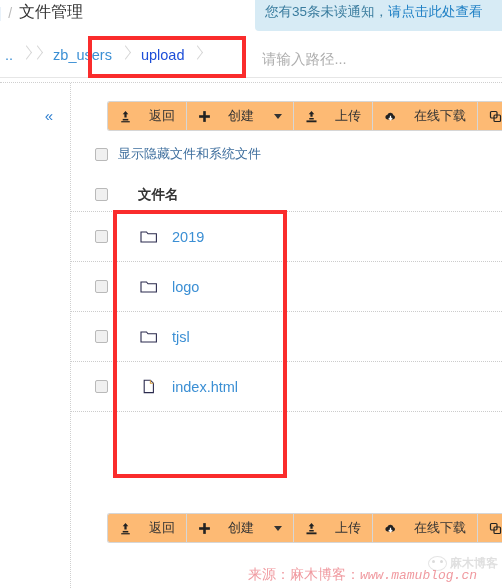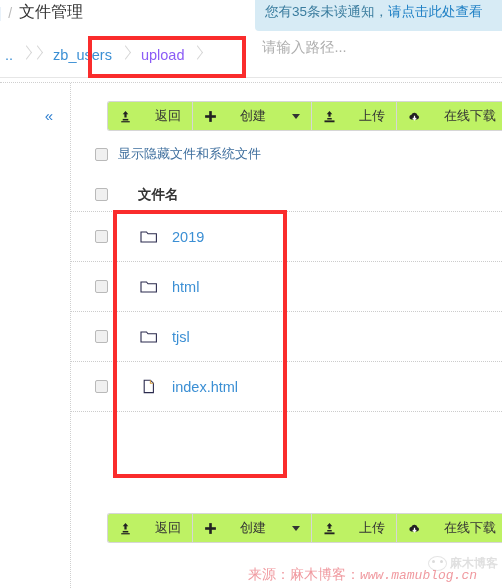--- a/index.html
+++ b/index.html
@@ -85,41 +85,41 @@
     white-space: nowrap;
   }
   .crumb {
     font-size: 14.5px;
     color: #3b8fd4;
     padding: 0 9px;
     cursor: pointer;
     line-height: 28px;
   }
   .crumb.current {
-    color: #8b5cf6;
+    color: #1d4ed8;
     cursor: default;
   }
   .crumb-sep {
     width: 11px;
     height: 28px;
     position: relative;
     flex: 0 0 auto;
   }
   .crumb-sep::before {
     content: "";
     position: absolute;
     left: 0; top: 7px;
     width: 8px; height: 8px;
     border-top: 1.5px solid #d5d5d5;
     border-right: 1.5px solid #d5d5d5;
     transform: rotate(45deg) skew(8deg, 8deg);
   }
   .path-input {
     position: absolute;
-    left: 262px; top: 0;
+    left: 262px; top: 12px;
     width: 240px;
     height: 28px;
     border: none;
     outline: none;
     background: transparent;
     font-family: "Liberation Sans", "DejaVu Sans", sans-serif;
     font-size: 14.5px;
     color: #333;
     padding: 0;
   }
@@ -162,25 +162,25 @@
     display: flex;
     height: 30px;
     overflow: hidden;
     width: 395px;
   }
   .toolbar.top { top: 101px; }
   .toolbar.bottom { top: 513px; }
   .tb-btn {
     display: flex;
     align-items: center;
-    gap: 23px;
+    gap: 17px;
     height: 30px;
     padding: 0 11px;
     box-sizing: border-box;
-    background: #bef264;
+    background: #fdba74;
     border: 1px solid #d6d6d6;
     border-right: none;
     font-size: 13px;
     color: #333333;
     white-space: nowrap;
     cursor: pointer;
     flex: 0 0 auto;
   }
   .tb-btn:first-child {
     border-top-left-radius: 3px;
@@ -466,21 +466,21 @@
     <span class="fname">2019</span>
   </div>
 
   <div class="trow">
     <span class="cbox"></span>
     <span class="file-ico">
       <svg viewBox="0 0 18 15" width="18" height="15" fill="none" stroke="#2b2b4e" stroke-width="1.1">
         <path d="M1 13 L1 3 L6.5 3 L8 4.8 L16.4 4.8 L16.4 13 Z"></path>
       </svg>
     </span>
-    <span class="fname">html</span>
+    <span class="fname">logo</span>
   </div>
 
   <div class="trow">
     <span class="cbox"></span>
     <span class="file-ico">
       <svg viewBox="0 0 18 15" width="18" height="15" fill="none" stroke="#2b2b4e" stroke-width="1.1">
         <path d="M1 13 L1 3 L6.5 3 L8 4.8 L16.4 4.8 L16.4 13 Z"></path>
       </svg>
     </span>
     <span class="fname">tjsl</span>

